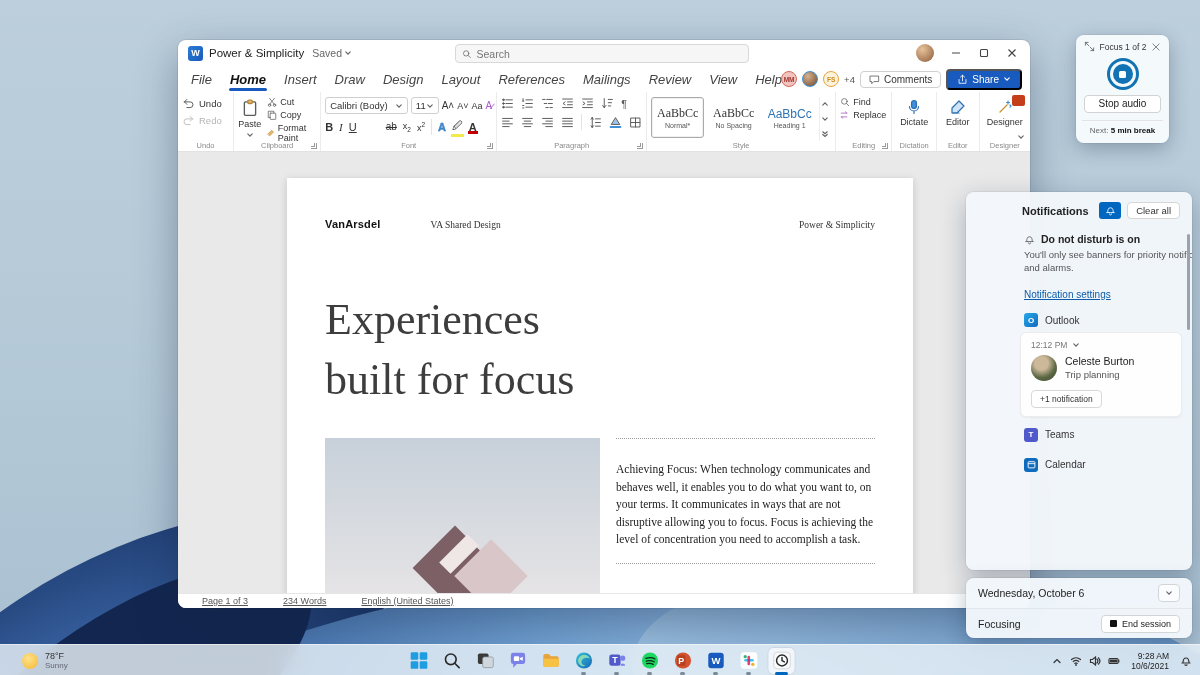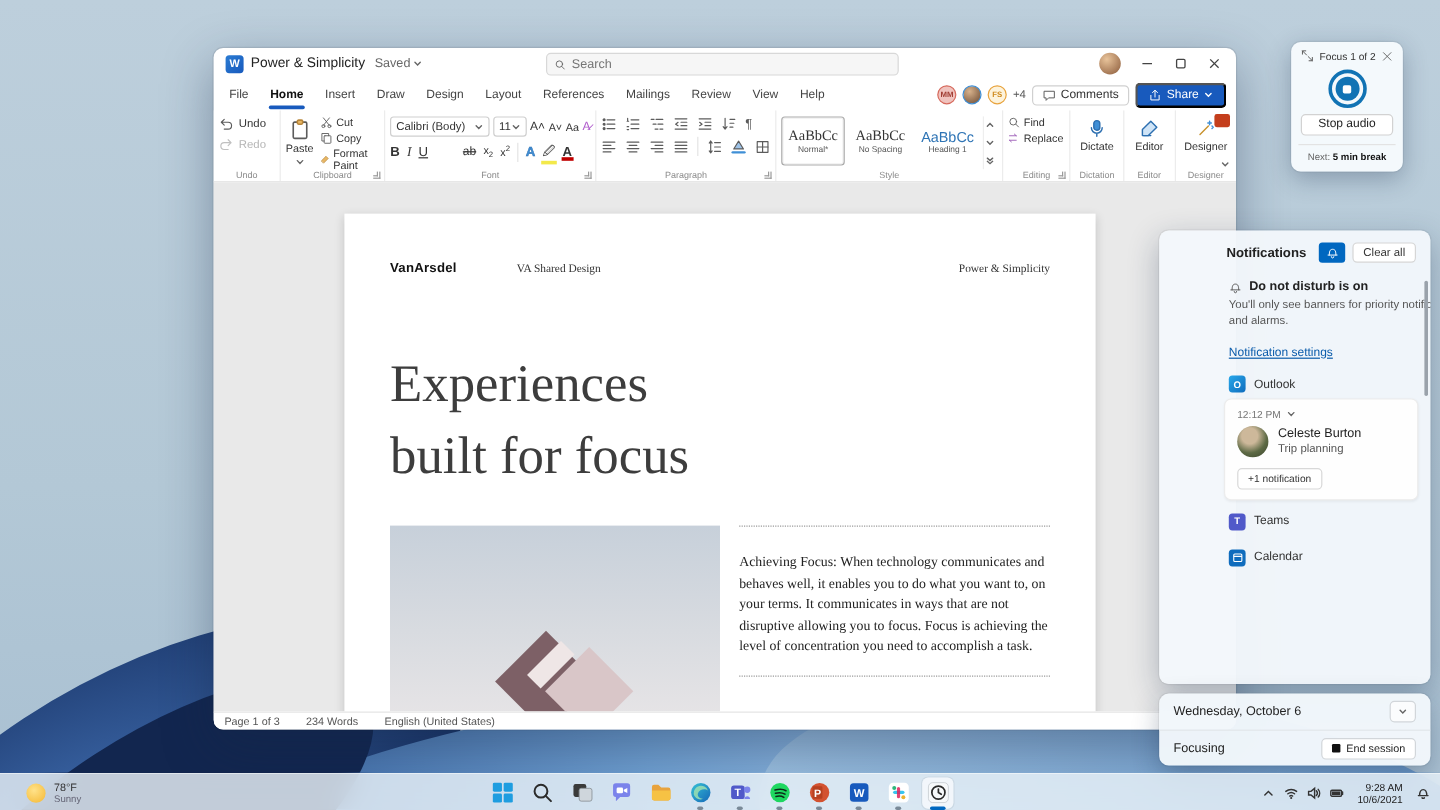--- a/index.html
+++ b/index.html
@@ -37,21 +37,21 @@
                border:1px solid #d8d8d8; border-radius:4px; display:flex; align-items:center; padding:0 6px; gap:5px; }
   .tb-search input { border:none; outline:none; background:transparent; font-size:10.5px; color:#555; width:100%;
                      font-family:"Liberation Sans",sans-serif; }
   .tb-right { position:absolute; right:4px; top:0; height:26px; display:flex; align-items:center; }
   .avatar { border-radius:50%; display:grid; place-items:center; }
   .tb-avatar { width:18px; height:18px; background:radial-gradient(circle at 35% 30%,#e8c39a,#8a5a3a); margin-right:8px; }
   .wbtn { width:28px; height:24px; display:grid; place-items:center; }
   .wbtn svg { width:10px; height:10px; } .wbtn svg * { stroke:#444; stroke-width:1.1; fill:none; }
 
   .tabsrow { height:26px; display:flex; align-items:flex-end; padding-left:4px; position:relative; }
-  .tab { padding:0 9px; font-size:10px; color:#444; line-height:24px; position:relative; }
+  .tab { padding:0 9px; font-size:13px; color:#444; line-height:24px; position:relative;font-style:italic; }
   .tab.active { color:#111; font-weight:bold; }
   .tab.active::after { content:""; position:absolute; left:8px; right:8px; bottom:1px; height:3px; border-radius:2px; background:#185abd; }
   .collab { position:absolute; right:8px; top:0; height:26px; display:flex; align-items:center; gap:5px; }
   .mini-av { width:16px; height:16px; font-size:6.5px; font-weight:bold; }
   .av-mm { background:#f0c3be; color:#a03c32; border:1.5px solid #d6695c; }
   .av-ph { background:radial-gradient(circle at 35% 30%,#d8b28c,#6b4a32); border:1.5px solid #3f8fd6; }
   .av-fs { background:#fdf3dc; color:#cf8a1d; border:1.5px solid #e8a33d; }
   .av-more { font-size:9.5px; color:#555; }
   .btn-comments { display:flex; align-items:center; gap:4px; border:1px solid #d0d0d0; background:#fff;
                   border-radius:4px; padding:2px 8px; font-size:10px; color:#333; }
@@ -101,21 +101,21 @@
   .pcols { display:flex; margin-top:28px; }
   .pimg { width:275px; height:160px; background:linear-gradient(180deg,#c7d0da 0%,#d8dbe0 55%,#e6e4e6 100%);
           position:relative; overflow:hidden; flex:0 0 auto; }
   .shape1 { position:absolute; left:100px; top:100px; width:60px; height:60px; background:#7d6066; transform:rotate(45deg); }
   .shape2 { position:absolute; left:140px; top:112px; width:52px; height:52px; background:#d9c6c8; transform:rotate(45deg); }
   .shape3 { position:absolute; left:126px; top:96px; width:16px; height:40px; background:#efe6e6; transform:rotate(45deg); }
   .pcolr { margin-left:16px; width:262px; }
   .dotline { border-top:1.5px dotted #9a9a9a; }
   .pbody { font-family:"Liberation Serif",serif; font-size:11.5px; line-height:17.6px; color:#222; margin:22px 0 14px; }
   .statusbar { position:absolute; left:0; right:0; bottom:0; height:15px; background:#fff; border-top:1px solid #e6e6e6;
-               display:flex; align-items:center; gap:22px; padding:0 9px; font-size:9px; color:#555; }
+               display:flex; align-items:center; gap:35px; padding:0 24px; font-size:9px; color:#555;text-decoration:underline; }
 
   
   .focusw { position:absolute; left:1076px; top:35px; width:93px; height:108px; z-index:4;
             background:rgba(246,250,253,.97); border-radius:8px; box-shadow:0 6px 20px rgba(20,40,70,.3), 0 0 0 1px rgba(0,0,0,.05);
             padding:6px 8px; }
   .fw-head { display:flex; align-items:center; justify-content:space-between; font-size:8.5px; color:#333; }
   .fw-stop { width:32px; height:32px; margin:6px auto 5px; border:3px solid #1173b4; border-radius:50%; display:grid; place-items:center; }
   .fw-stop-inner { width:20px; height:20px; border-radius:50%; background:#1173b4; display:grid; place-items:center; }
   .fw-stop-sq { width:7px; height:7px; border-radius:1.5px; background:#fff; }
   .fw-audio { display:block; width:100%; height:18px; background:#fff; border:1px solid #d2d2d2; border-radius:4px;

